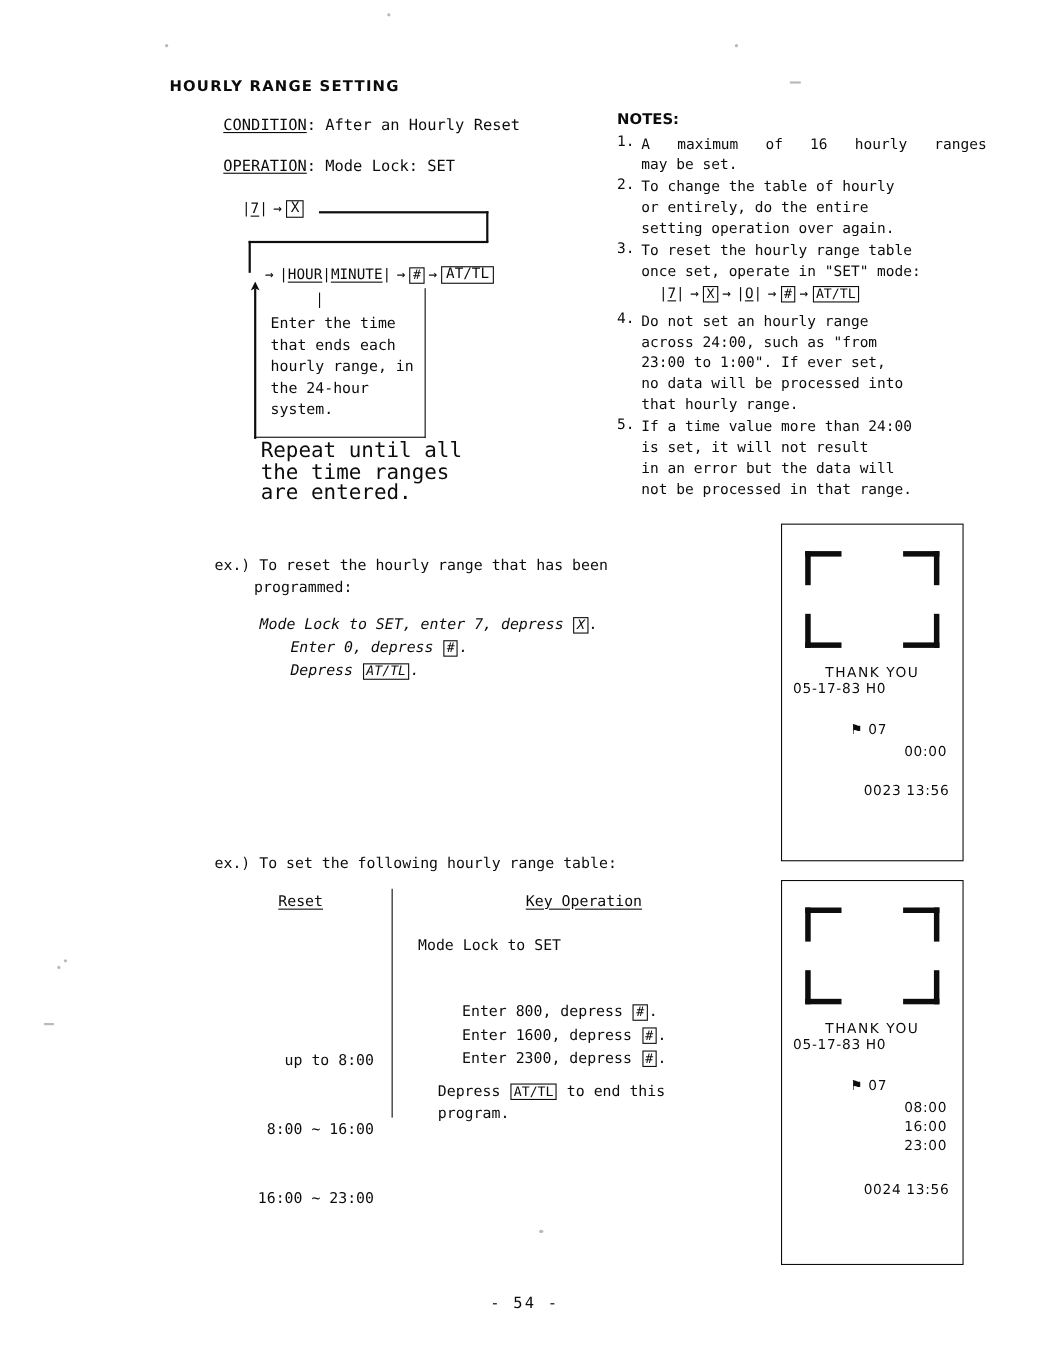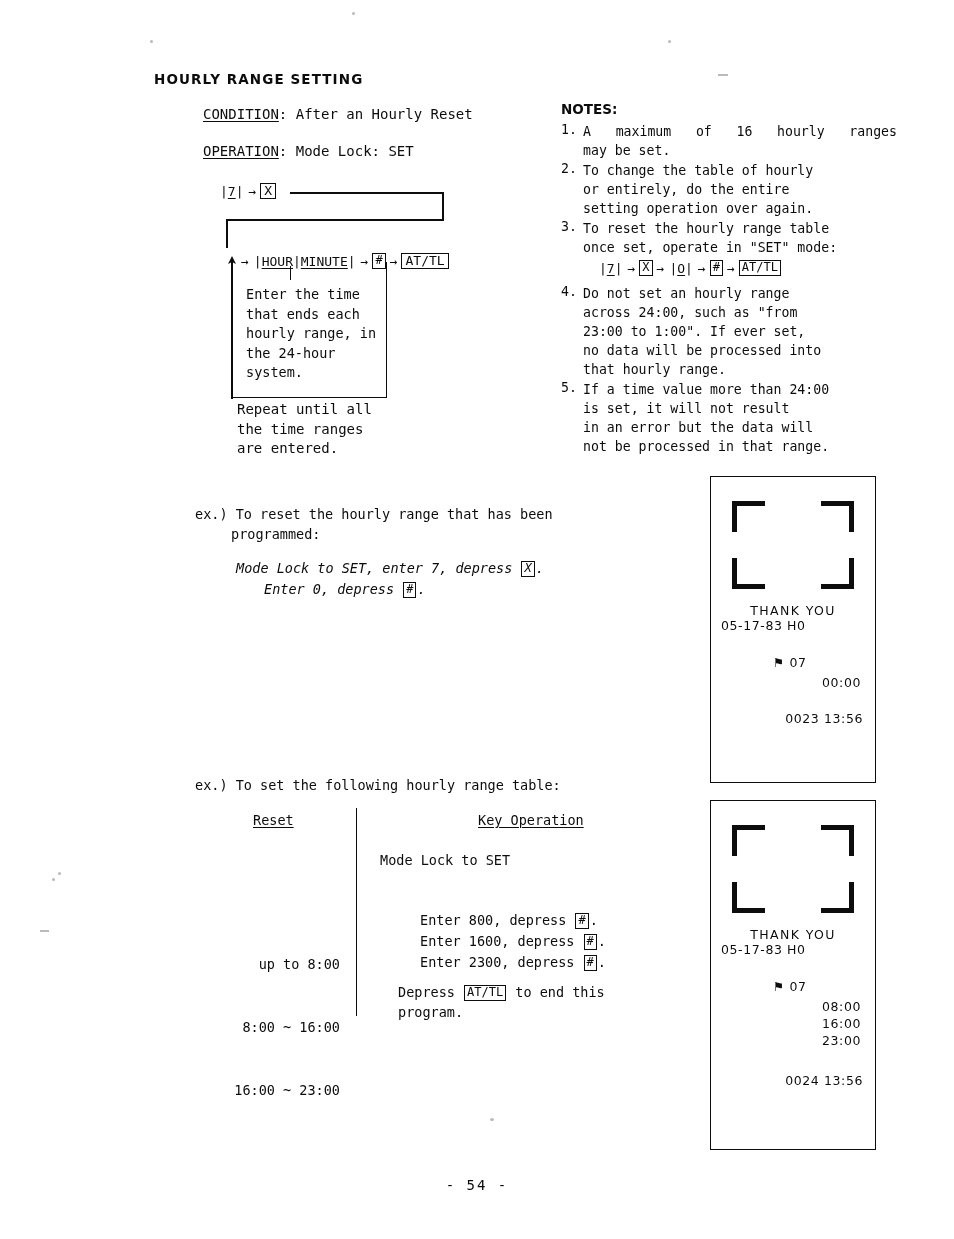--- a/index.html
+++ b/index.html
@@ -56,21 +56,21 @@
   }
   .u { text-decoration: underline; text-underline-offset: 2px; }
   .arrow { display:inline-block; padding: 0 3px; font-size: 13px; vertical-align: middle;}
 
   
   .cond-block { position: absolute; left: 203px; top: 106px; font-size: 14px; }
   .oper-block { position: absolute; left: 203px; top: 143px; font-size: 14px; }
 
   
   .flow-row1 { position: absolute; left: 218px; top: 182px; font-size: 14px; }
-  .flow-row2 { position: absolute; left: 238px; top: 252px; font-size: 14px; white-space: nowrap;}
+  .flow-row2 { position: absolute; left: 238px; top: 242px; font-size: 14px; white-space: nowrap;}
 
   .flow-line { position: absolute; background: #111; }
 
   
   .explain-box {
     position: absolute;
     left: 231px;
     top: 262px;
     width: 155px;
     height: 135px;
@@ -90,21 +90,21 @@
     left: 290px;
     top: 266px;
     width: 1.4px;
     height: 14px;
     background: #111;
   }
   .repeat-text {
     position: absolute;
     left: 237px;
     top: 400px;
-    font-size: 14px;
+    font-size: 19px;
     line-height: 19.5px;
     white-space: pre;
   }
 
   
   .notes-title {
     position: absolute;
     left: 561px;
     top: 101px;
     font-family: "DejaVu Sans", "Liberation Sans", sans-serif;
@@ -323,20 +323,23 @@
     <div style="padding-left:36px;">programmed:</div>
   </div>
 
   <div class="ex1-steps">
     <div>
       <span>Mode Lock to SET, enter 7, depress </span><span class="keybox small">X</span><span>.</span>
     </div>
     <div style="padding-left:28px;">
       <span>Enter 0, depress </span><span class="keybox small">#</span><span>.</span>
     </div>
+    <div style="padding-left:28px;">
+      <span>Depress </span><span class="keybox small">AT/TL</span><span>.</span>
+    </div>
   </div>
 
   <div class="ex2">ex.) To set the following hourly range table:</div>
 
   <div class="tbl-divider"></div>
   <div class="col-head-table lbl-underline">Reset</div>
   <div class="col-head-keyop lbl-underline">Key Operation</div>
 
   <div class="table-rows">
     <div>up to 8:00</div>

